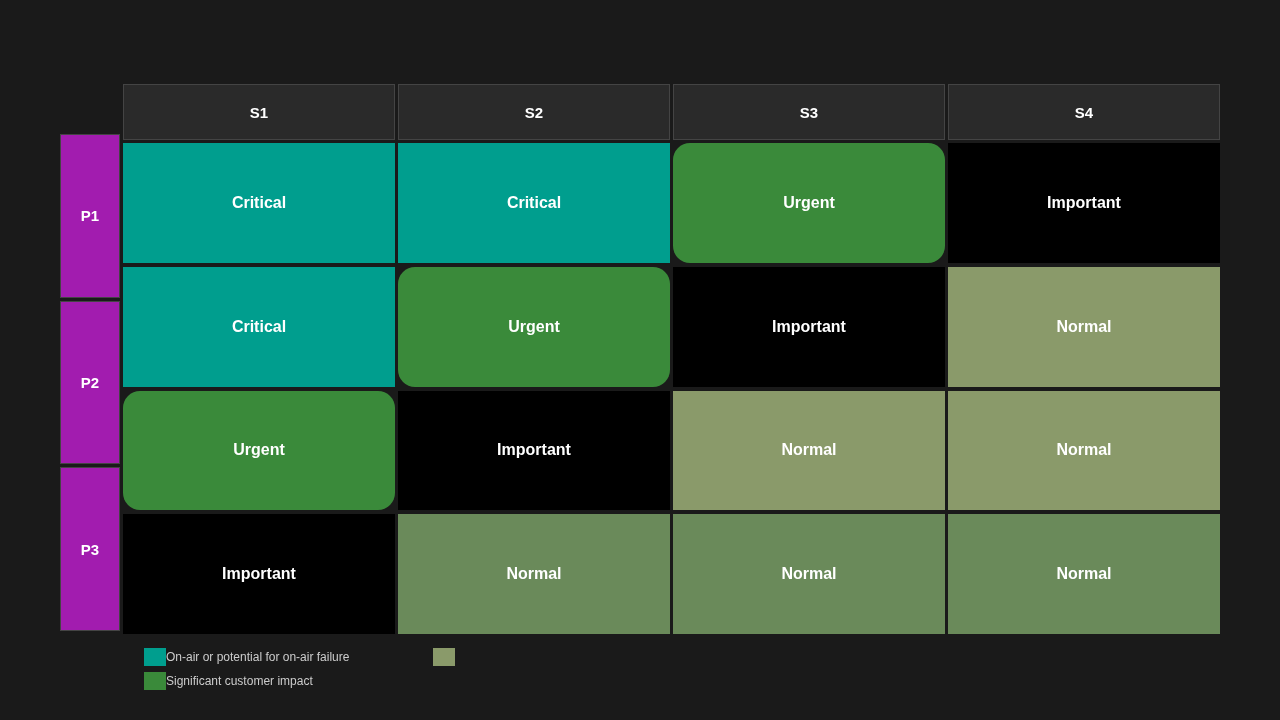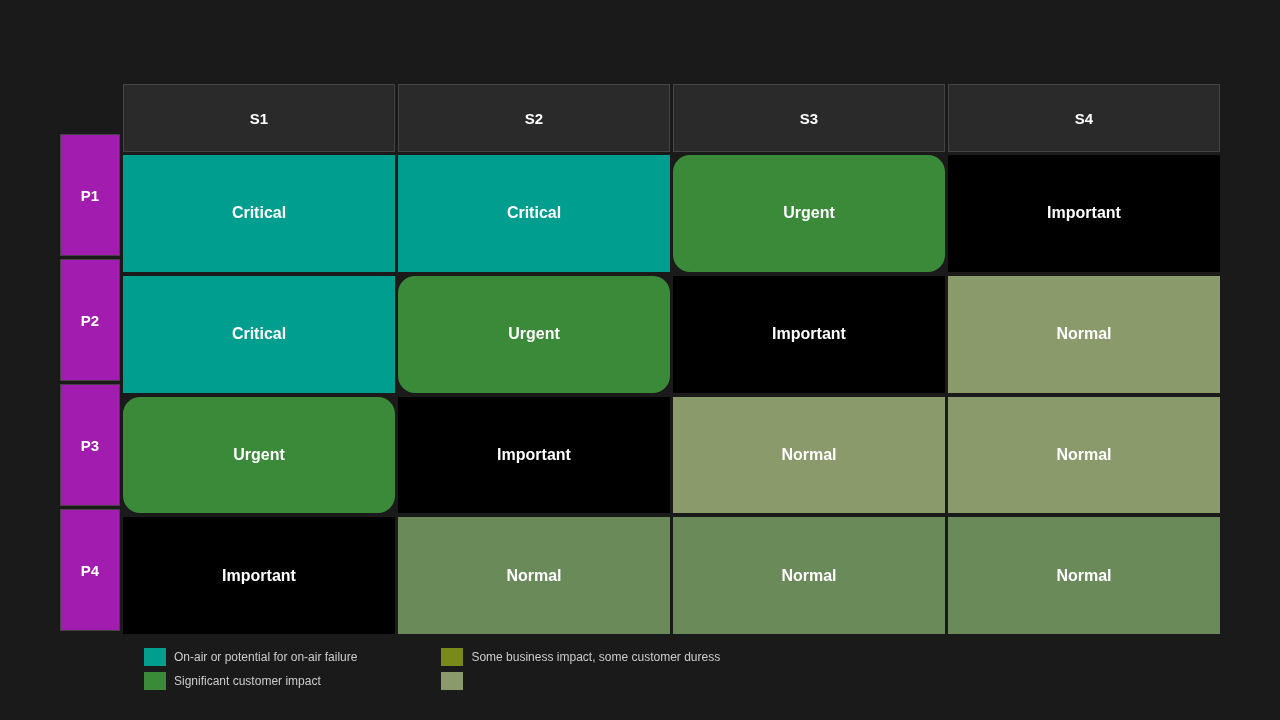--- a/index.html
+++ b/index.html
@@ -60,21 +60,21 @@
       margin-bottom: 3px;
     }
     .matrix-right {
       flex: 1;
       display: flex;
       flex-direction: column;
     }
     .col-headers {
       display: flex;
       flex-direction: row;
-      height: 68px;
+      height: 56px;
       margin-left: 3px;
     }
     .col-header {
       flex: 1;
       display: flex;
       align-items: center;
       justify-content: center;
       background-color: #2a2a2a;
       border: 1px solid #444;
       color: white;
@@ -124,21 +124,21 @@
     }
     .legend-col {
       display: flex;
       flex-direction: column;
       gap: 6px;
       margin-right: 60px;
     }
     .legend-item {
       display: flex;
       align-items: center;
-      gap: 8px;
+      gap: 0;
       padding-left: 24px;
     }
     .legend-swatch {
       width: 22px;
       height: 18px;
       flex-shrink: 0;
     }
     .legend-text {
       font-size: 12px;
       color: #ccc;
@@ -155,21 +155,20 @@
   <div class="label-matrix"></div>
   <div class="title"></div>
   <div class="subtitle"></div>
 
   <div class="matrix-wrapper">
     <div class="row-headers">
 
     <div class="row-header">P1</div>
         <div class="row-header">P2</div>
         <div class="row-header">P3</div>
-        <div class="row-header">P4</div>
       </div>
     <div class="matrix-right">
       <div class="col-headers">
 
       <div class="col-header">S1</div>
           <div class="col-header">S2</div>
           <div class="col-header">S3</div>
           <div class="col-header">S4</div>
         </div>
       <div class="matrix-rows">
@@ -209,22 +208,18 @@
           <div class="legend-swatch swatch-critical"></div>
           <span class="legend-text">On-air or potential for on-air failure</span>
         </div>
         <div class="legend-item">
           <div class="legend-swatch swatch-urgent"></div>
           <span class="legend-text">Significant customer impact</span>
         </div>
       </div>
     <div class="legend-col">
 
-    <div class="legend-item">
-          <div class="legend-swatch swatch-important"></div>
-          <span class="legend-text">Some business impact, some customer duress</span>
-        </div>
         <div class="legend-item">
           <div class="legend-swatch swatch-normal"></div>
         </div>
       </div>
   </div>
 </div>
 
 </body></html>

